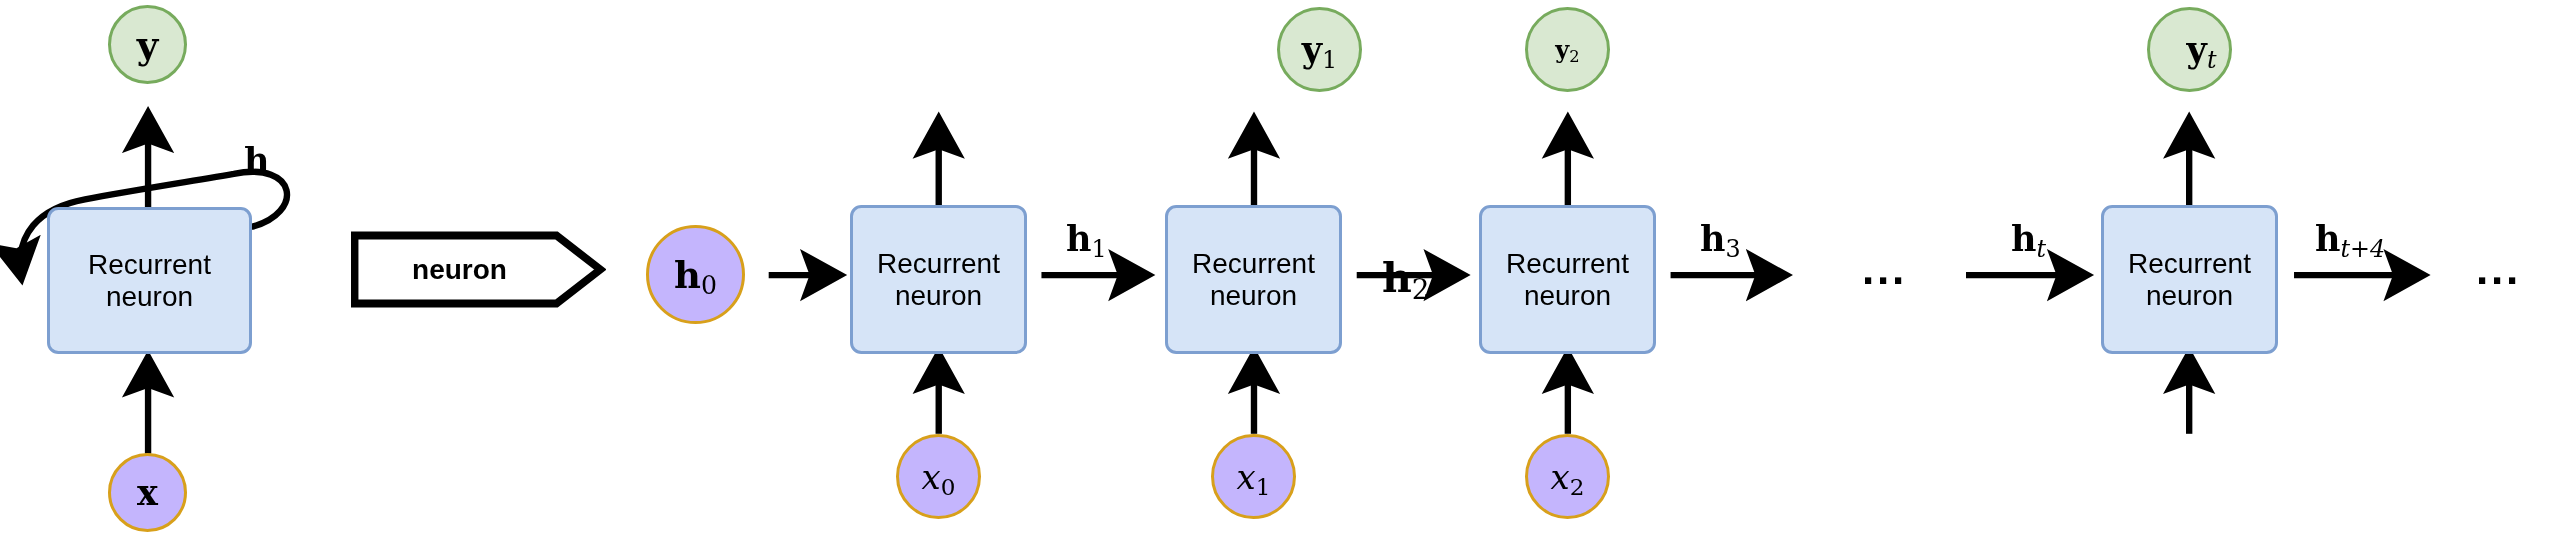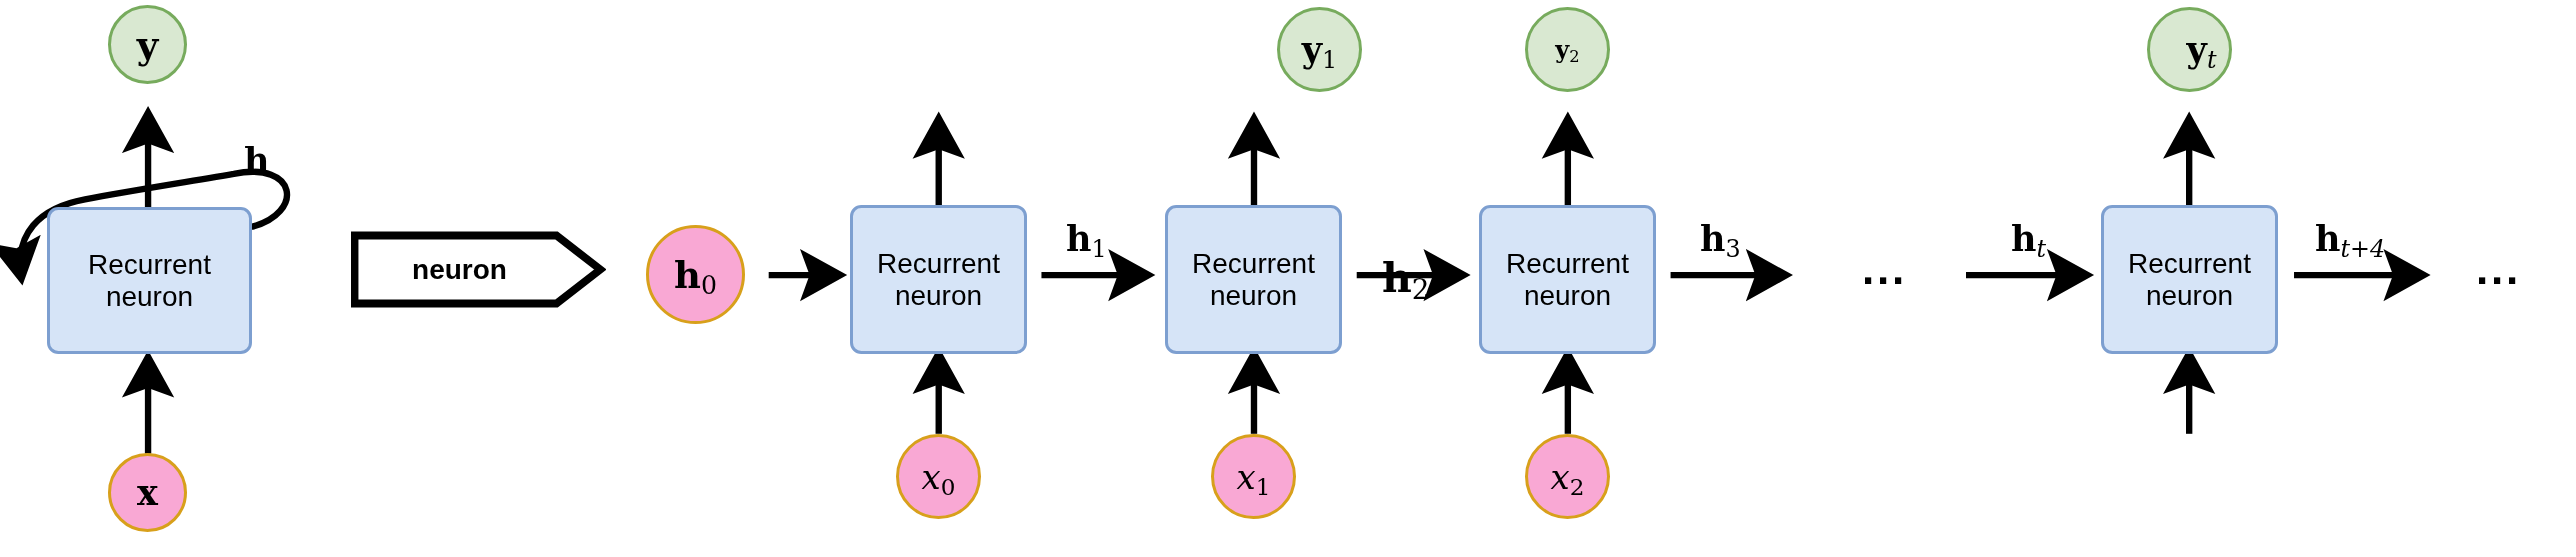--- a/index.html
+++ b/index.html
@@ -4,21 +4,21 @@
 <style>
   html,body{margin:0;padding:0;background:#ffffff;}
   body{width:2576px;height:558px;position:relative;overflow:hidden;
        font-family:"Liberation Sans",sans-serif;}
   #stage{position:absolute;left:0;top:0;width:2576px;height:558px;}
 
   
   .circle{position:absolute;border-radius:50%;display:flex;align-items:center;
           justify-content:center;box-sizing:border-box;}
   .circle.green{background:#d9e8d1;border:3.5px solid #77ab5d;}
-  .circle.orange{background:#f9a8d4;border:3.5px solid #d8a01b;}
+  .circle.orange{background:#c4b5fd;border:3.5px solid #d8a01b;}
 
   .cell{position:absolute;box-sizing:border-box;background:#d6e4f7;
         border:3.5px solid #7d9fd0;border-radius:11.3px;
         display:flex;flex-direction:column;align-items:center;
         justify-content:center;line-height:1.14;color:#000;
         font-size:28px;font-family:"Liberation Sans",sans-serif;}
 
   
   .mlabel{position:absolute;white-space:nowrap;color:#000;
           font-family:"DejaVu Serif","Liberation Serif",serif;}

